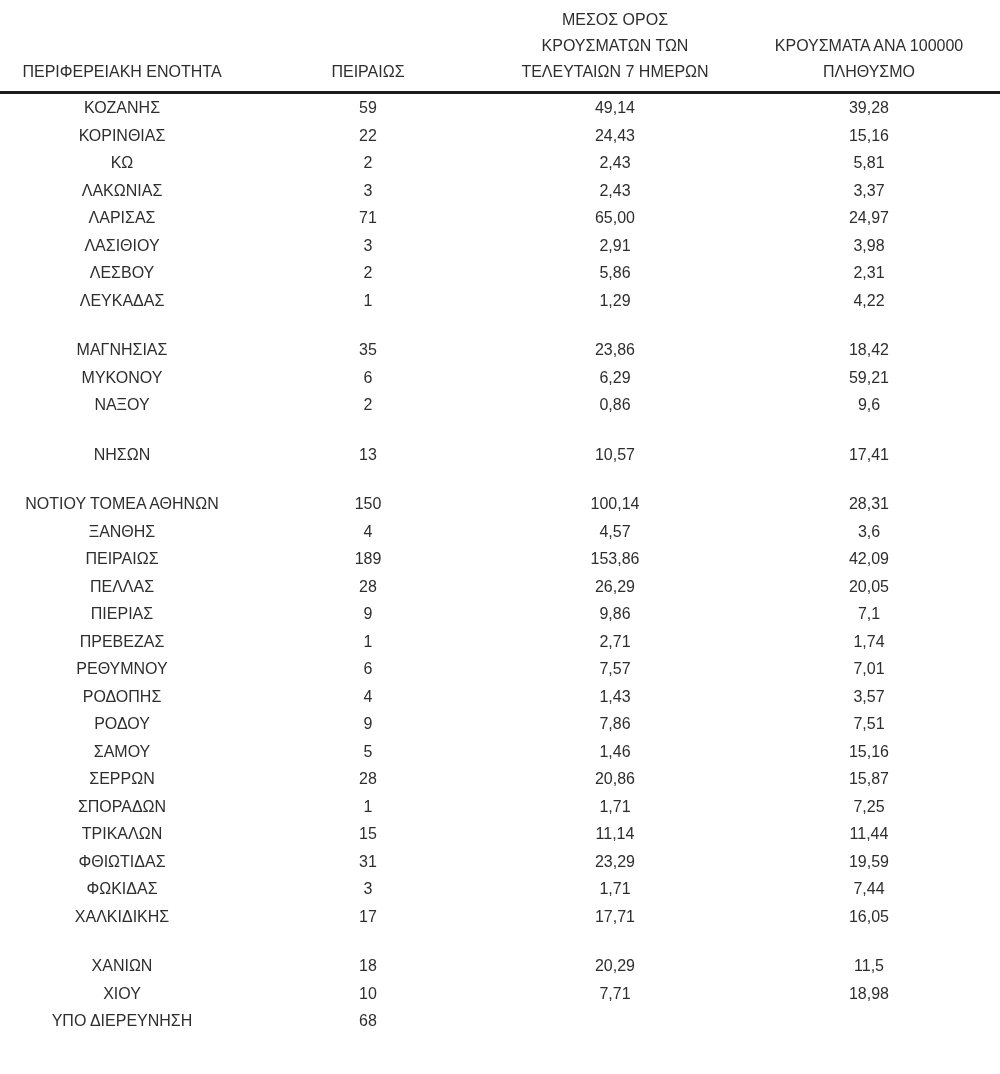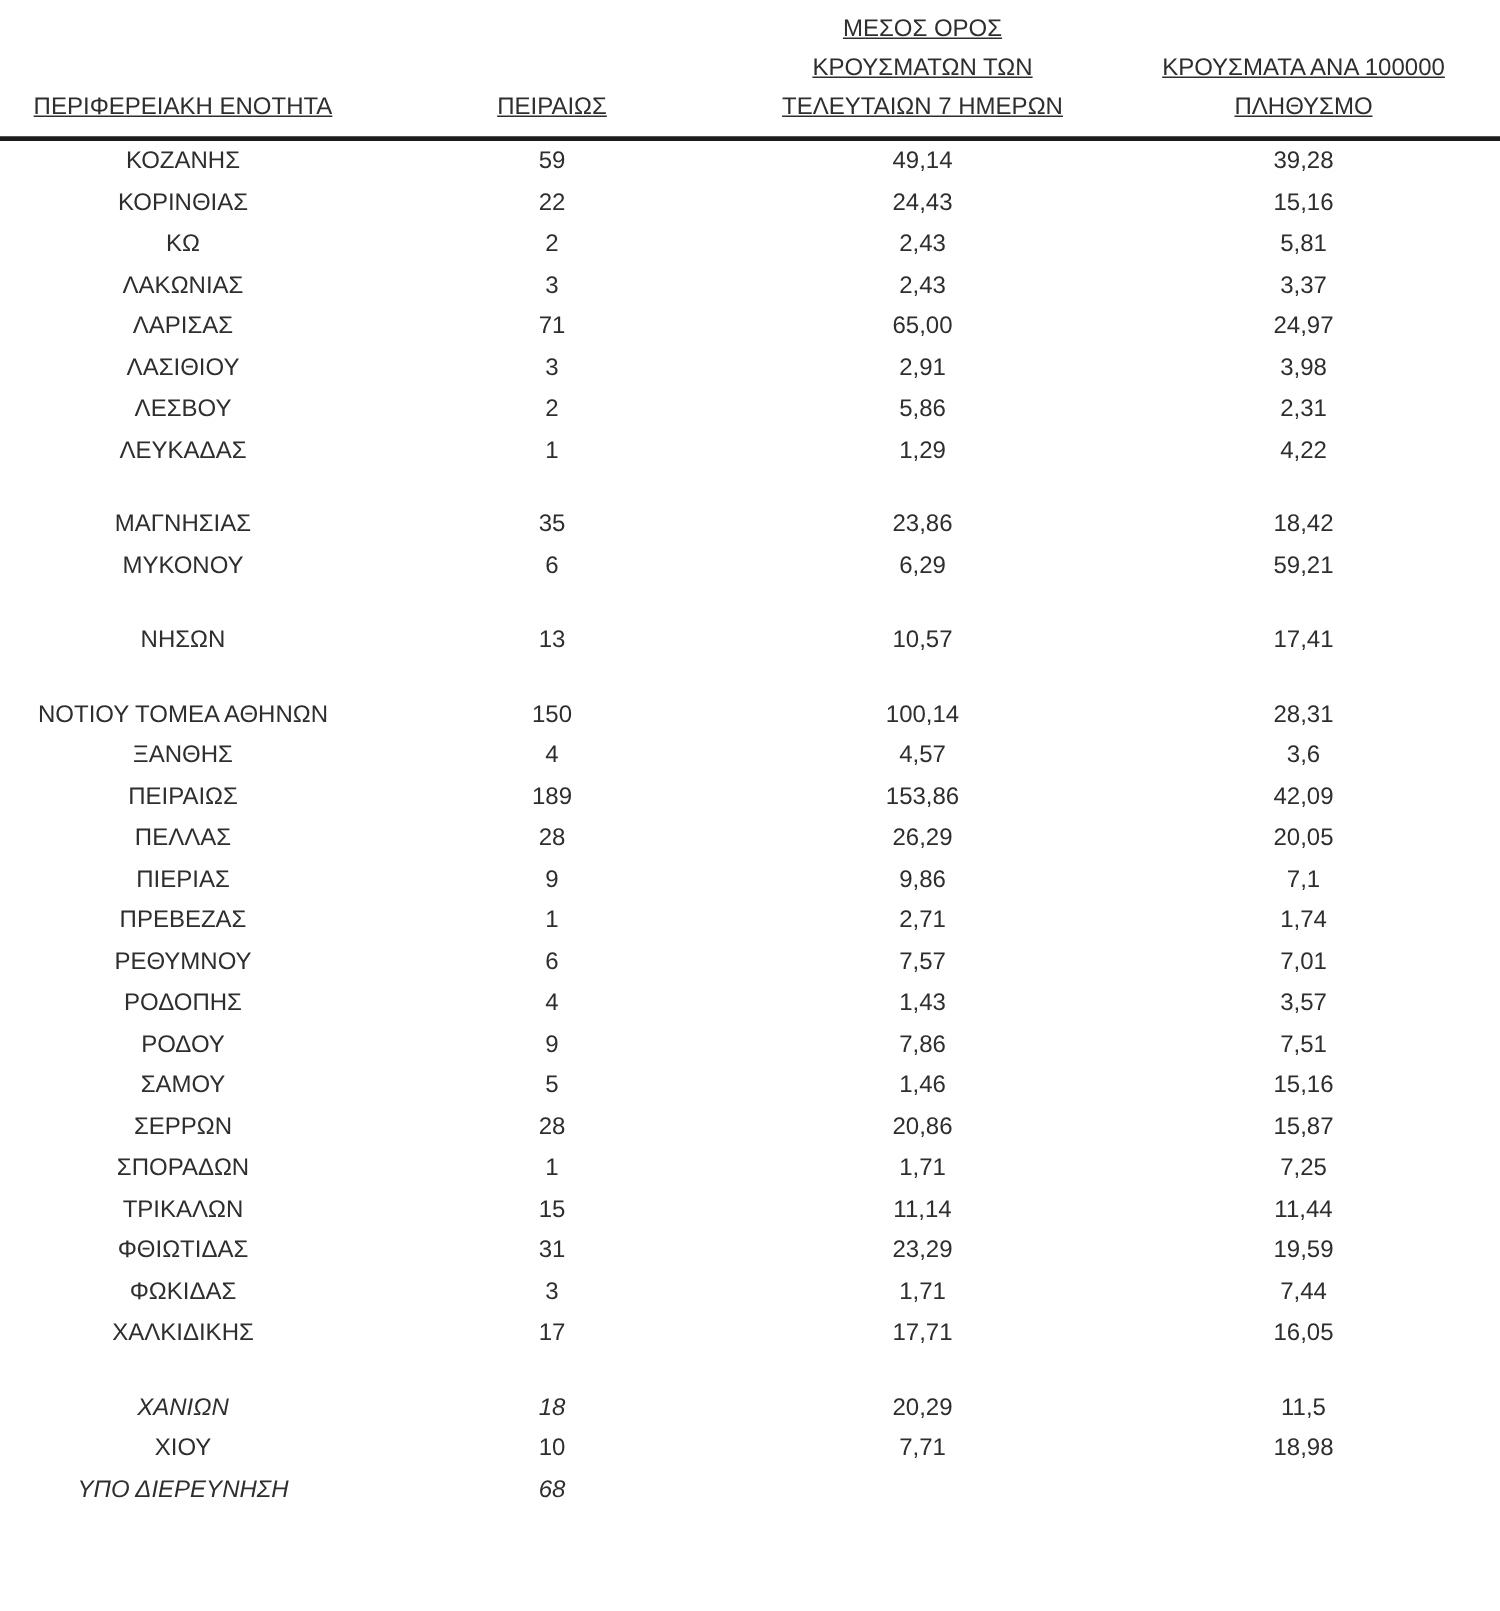--- a/index.html
+++ b/index.html
@@ -36,36 +36,34 @@
     padding: 0;
     white-space: nowrap;
     overflow: hidden;
   }
   thead th {
     vertical-align: bottom;
     height: 85px;
     padding-bottom: 6px;
     border-bottom: 3px solid #1c1c1c;
     line-height: 26px;
-    text-decoration: underline;
   }
   thead th .hline {
     display: block;
     line-height: 26px;
   }
   tbody td {
     height: 27.5px;
     line-height: 27.5px;
   }
   tbody tr.spacer td {
     height: 22px;
     line-height: 22px;
   }
   td.it {
-    font-style: italic;
   }
 </style>
 </head>
 <body>
 
 <div class="page">
   <table class="cases">
     <colgroup>
       <col class="c1">
         <col class="c2">
@@ -151,20 +149,26 @@
     <td class="c-cases">35</td>
     <td class="c-avg7">23,86</td>
     <td class="c-per100k">18,42</td>
   </tr>
         <tr>
     <td class="c-region">ΜΥΚΟΝΟΥ</td>
     <td class="c-cases">6</td>
     <td class="c-avg7">6,29</td>
     <td class="c-per100k">59,21</td>
   </tr>
+        <tr>
+    <td class="c-region">ΝΑΞΟΥ</td>
+    <td class="c-cases">2</td>
+    <td class="c-avg7">0,86</td>
+    <td class="c-per100k">9,6</td>
+  </tr>
         <tr class="spacer">
     <td class="c-region"></td>
     <td class="c-cases"></td>
     <td class="c-avg7"></td>
     <td class="c-per100k"></td>
   </tr>
         <tr>
     <td class="c-region">ΝΗΣΩΝ</td>
     <td class="c-cases">13</td>
     <td class="c-avg7">10,57</td>

